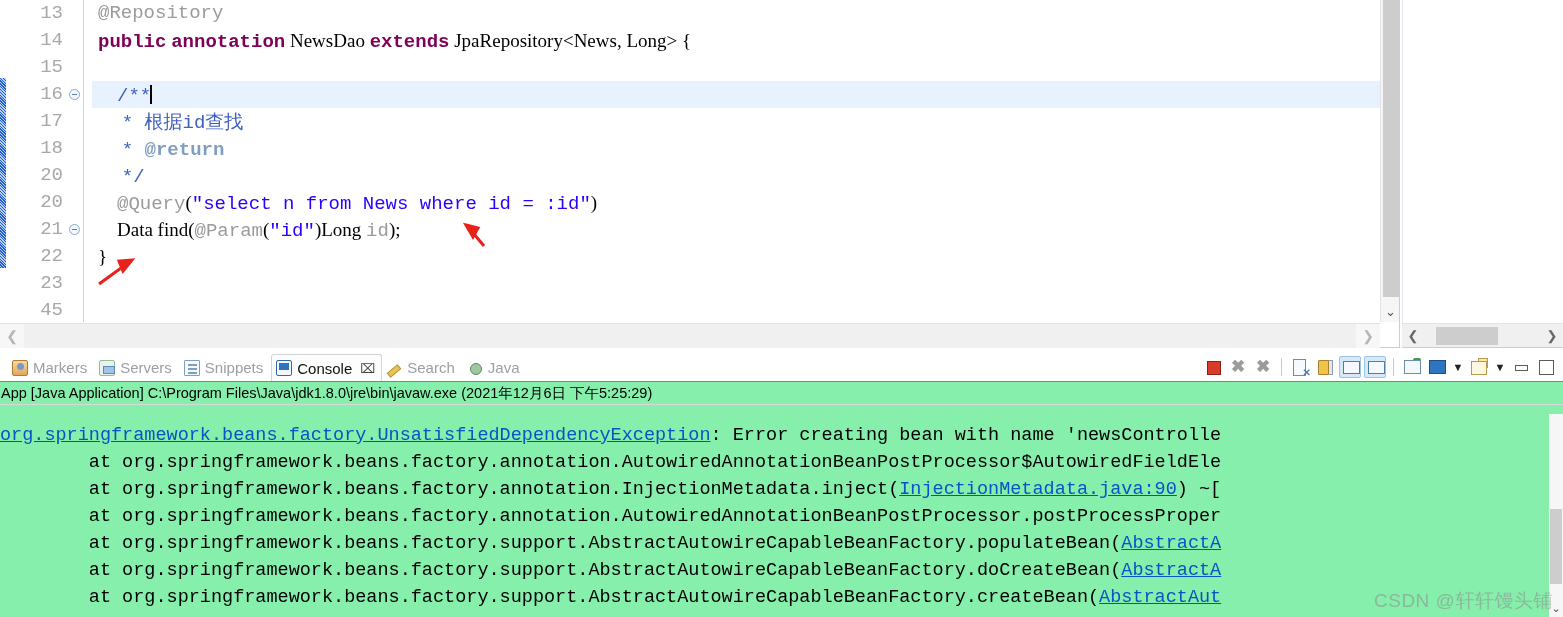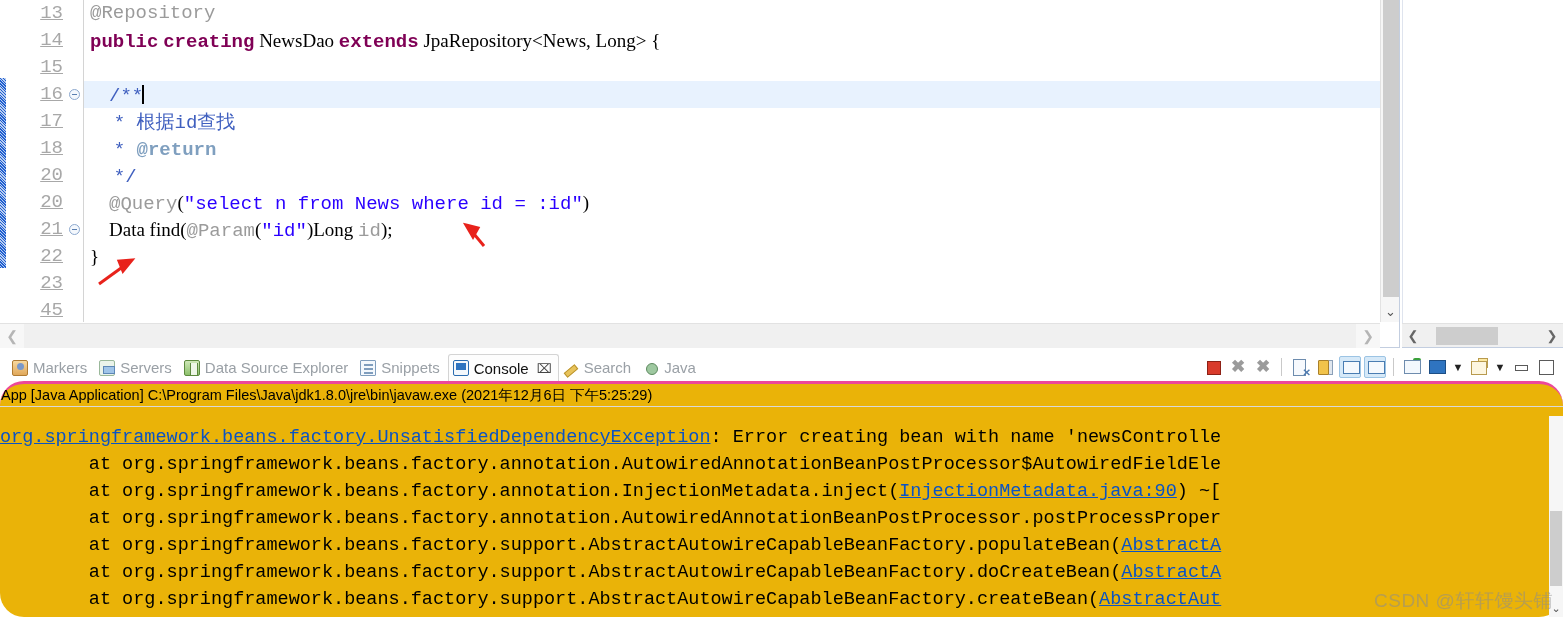--- a/index.html
+++ b/index.html
@@ -29,40 +29,40 @@
   .change-ruler .hatch {
     position: absolute; left: 0; top: 78px; width: 6px; height: 190px;
     background: repeating-linear-gradient(45deg, #1f5fd0 0 1px, #b9cdf0 1px 2px);
   }
   .gutter {
     flex: 0 0 78px; width: 78px; background: #ffffff;
     border-right: 1px solid #d4d4d4;
     font-family: "Liberation Mono", monospace; font-size: 19px;
     color: #a8a8a8; text-align: right; padding-top: 0px;
     position: relative;
-    text-decoration: underline;
   }
   .gline {
     height: 27px; line-height: 27px; padding-right: 20px; position: relative;
     white-space: nowrap;
   }
   .fold {
     position: absolute; right: 3px; top: 8px; width: 11px; height: 11px;
     border: 1px solid #8da9cf; border-radius: 50%; background: #f4f8fd;
   }
   .fold::before {
     content: ""; position: absolute; left: 2px; top: 4px; width: 5px; height: 1px; background: #5a7fb0;
   }
   .code {
     flex: 1 1 auto; position: relative; background: #ffffff; overflow: hidden;
     font-family: "Liberation Mono", monospace; font-size: 19px;
   }
   .cline {
     height: 27px; line-height: 27px; white-space: pre; padding-left: 6px;
     color: #000000;
+    margin-left: 8px;
   }
   .cline.hl { background: #e8f2fe; }
   .kw   { color: #7f0055; font-weight: bold; }
   .str  { color: #2a00ff; }
   .cmt  { color: #3f5fbf; }
   .cmtk { color: #7f9fbf; font-weight: bold; }
   .ann  { color: #9b9b9b; }
   .plain{ color: #000000; font-family: Liberation Serif, serif; }
   .caret {
     display: inline-block; width: 0; border-left: 2px solid #000;
@@ -168,21 +168,21 @@
   .t-new::after{content:"";position:absolute;left:3px;top:5px;width:14px;height:12px;background:#fdf6e0;border:1px solid #b89a4e;}
   .t-new::before{content:"";position:absolute;right:2px;top:2px;width:8px;height:8px;background:#fde9a0;border:1px solid #b89a4e;}
   .t-caret { color:#222; font-size:11px; line-height:22px; text-align:center; width:14px;}
   .t-min::after{content:"";position:absolute;left:5px;top:9px;width:11px;height:4px;border:1px solid #5a5a5a;background:#fff;}
   .t-max::after{content:"";position:absolute;left:4px;top:4px;width:13px;height:13px;border:1px solid #5a5a5a;background:#fff;}
   .t-max::before{content:"";position:absolute;left:4px;top:4px;width:13px;height:4px;border-bottom:1px solid #5a5a5a;background:#e8e8e8;}
 
   
   .console-panel {
     position: absolute; left: 0; top: 381px; width: 1563px; height: 236px;
-    background: #eab308; border-top: 3px solid #ec4899; border-radius: 24px;
+    background: #86efac; border-top: 1px solid #ec4899;
   }
   .console-head {
     height: 22px; line-height: 22px; font-size: 14.5px; color: #000;
     padding-left: 1px; white-space: nowrap;
   }
   .console-rule { height: 1px; background: #d9d9d9; margin: 0; }
   .console-out {
     position: absolute; left: 0; top: 32px; right: 14px; bottom: 0;
     font-family: "Liberation Mono", monospace; font-size: 18.5px;
     line-height: 27px; color: #000; overflow: hidden; white-space: pre;
@@ -222,21 +222,21 @@
           <div class="gline">18</div>
           <div class="gline">20</div>
           <div class="gline">20</div>
           <div class="gline">21<span class="fold"></span></div>
           <div class="gline">22</div>
           <div class="gline">23</div>
           <div class="gline">45</div>
         </div>
       <div class="code" id="code">
           <div class="cline"><span class="ann">@Repository</span></div>
-          <div class="cline"><span class="kw">public</span><span class="plain"> </span><span class="kw">creating</span><span class="plain"> NewsDao </span><span class="kw">extends</span><span class="plain"> JpaRepository&lt;News, Long&gt; {</span></div>
+          <div class="cline"><span class="kw">public</span><span class="plain"> </span><span class="kw">annotation</span><span class="plain"> NewsDao </span><span class="kw">extends</span><span class="plain"> JpaRepository&lt;News, Long&gt; {</span></div>
           <div class="cline">&nbsp;</div>
           <div class="cline hl"><span class="plain">    </span><span class="cmt">/**</span><span class="caret"></span></div>
           <div class="cline"><span class="plain">     </span><span class="cmt">* 根据id查找</span></div>
           <div class="cline"><span class="plain">     </span><span class="cmt">* </span><span class="cmtk">@return</span></div>
           <div class="cline"><span class="plain">     </span><span class="cmt">*/</span></div>
           <div class="cline"><span class="plain">    </span><span class="ann">@Query</span><span class="plain">(</span><span class="str">"select n from News where id = :id"</span><span class="plain">)</span></div>
           <div class="cline"><span class="plain">    Data find(</span><span class="ann">@Param</span><span class="plain">(</span><span class="str">"id"</span><span class="plain">)Long </span><span class="ann">id</span><span class="plain">);</span></div>
           <div class="cline"><span class="plain">}</span></div>
           <div class="cline">&nbsp;</div>
         </div>
@@ -266,24 +266,20 @@
   </div>
 
   <div class="tabbar" id="tabbar">
       <div class="tab">
         <span class="ico ico-markers"></span>
         <span class="tlabel">Markers</span>
       </div>
       <div class="tab">
         <span class="ico ico-servers"></span>
         <span class="tlabel">Servers</span>
-      </div>
-      <div class="tab">
-        <span class="ico ico-dse"></span>
-        <span class="tlabel">Data Source Explorer</span>
       </div>
       <div class="tab">
         <span class="ico ico-snip"></span>
         <span class="tlabel">Snippets</span>
       </div>
       <div class="tab active">
         <span class="ico ico-console"></span>
         <span class="tlabel">Console</span>
         <span class="xclose">⌧</span>
       </div>

